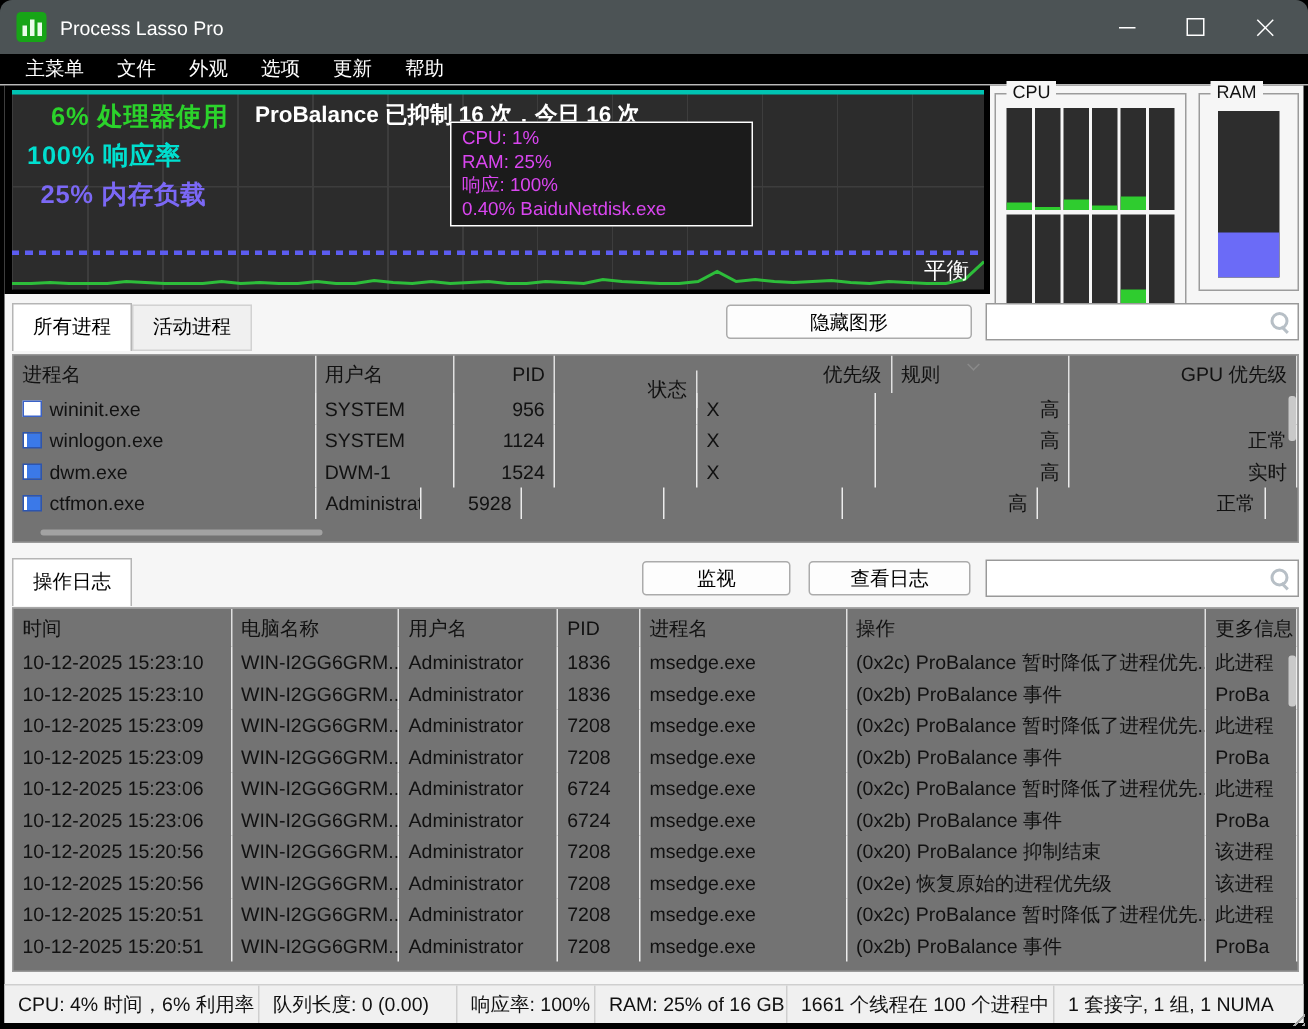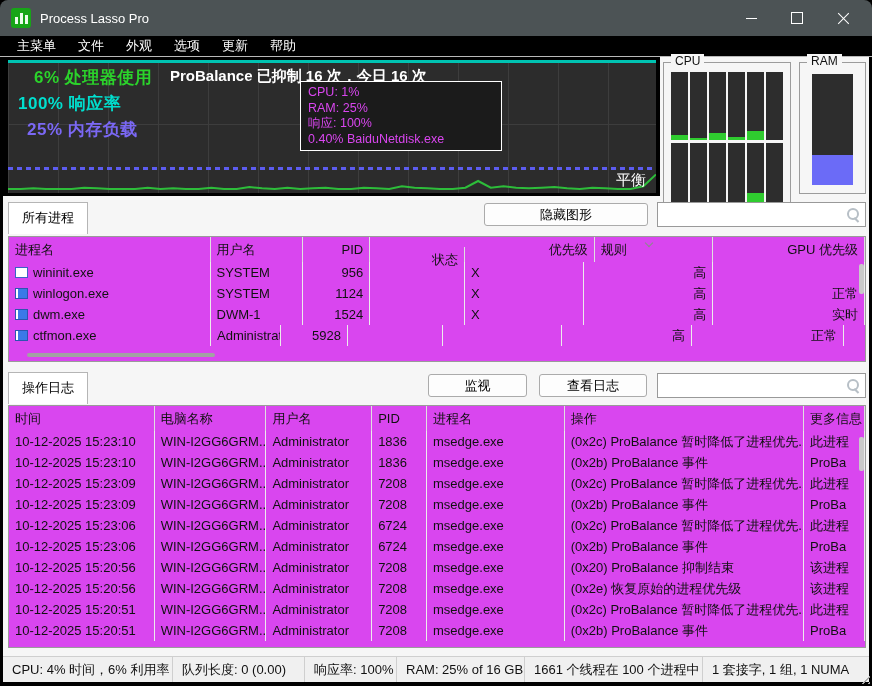--- a/index.html
+++ b/index.html
@@ -64,21 +64,21 @@
   .btn-viewlog{left:539px;top:374px;width:108px;height:23px;}
   .searchbox{position:absolute;width:209px;height:25px;background:#fff;border:1px solid #999;
              box-sizing:border-box;display:flex;align-items:center;}
   .sb1{left:657px;top:202px;} .sb2{left:657px;top:373px;}
   .searchbox input{flex:1;border:none;outline:none;height:100%;padding:0 4px;font-size:13px;background:transparent;}
   .mag{position:relative;width:16px;height:16px;margin-right:4px;flex:0 0 auto;}
   .mag::before{content:"";position:absolute;left:2px;top:1px;width:8px;height:8px;border:2px solid #b7bfc6;border-radius:50%;}
   .mag::after{content:"";position:absolute;left:10px;top:10px;width:6px;height:2px;background:#b7bfc6;transform:rotate(45deg);transform-origin:0 0;}
   .tabrow2{position:absolute;left:8px;top:372px;display:flex;}
   
-  .datatable{position:absolute;background:#d946ef;border:1px solid #9a9a9a;box-sizing:border-box;overflow:hidden;}
+  .datatable{position:absolute;background:#737373;border:1px solid #9a9a9a;box-sizing:border-box;overflow:hidden;}
   .ptable{left:8px;top:236px;width:858px;height:126px;}
   .ltable{left:8px;top:405px;width:858px;height:243px;}
   .thead{display:flex;height:25px;align-items:center;}
   .trow{display:flex;height:21px;align-items:center;}
   .cell{box-sizing:border-box;padding:0 6px;font-size:13px;color:#111;white-space:nowrap;overflow:hidden;
         height:100%;display:flex;align-items:center;border-right:1px solid #ececec;}
   .thead .cell{border-right:1px solid #e0e0e0;}
   .cell.r{justify-content:flex-end;}
   .picon{display:inline-block;width:13px;height:11px;margin-right:5px;box-sizing:border-box;flex:0 0 auto;}
   .picon.outline{border:1px solid #3a62c8;background:#fff;}
@@ -204,20 +204,21 @@
   </div>
   <div class="groupbox gb-ram">
     <span class="gb-label">RAM</span>
     <div class="ram-bar">
         <div class="ram-fill" id="ram-fill" style="height: 27%; background: rgb(107, 107, 247);"></div>
       </div>
   </div>
 
   <div class="tabrow1" id="proc-tabs">
       <span class="tab active">所有进程</span>
+      <span class="tab">活动进程</span>
     </div>
   <button class="btn btn-hidegraph">隐藏图形</button>
   <div class="searchbox sb1">
     <input value="" style="">
     <span class="mag"></span>
   </div>
 
   <div class="datatable ptable">
     <div class="thead" id="ptable-head">
         <div class="cell" style="width: 202px;">进程名</div>

